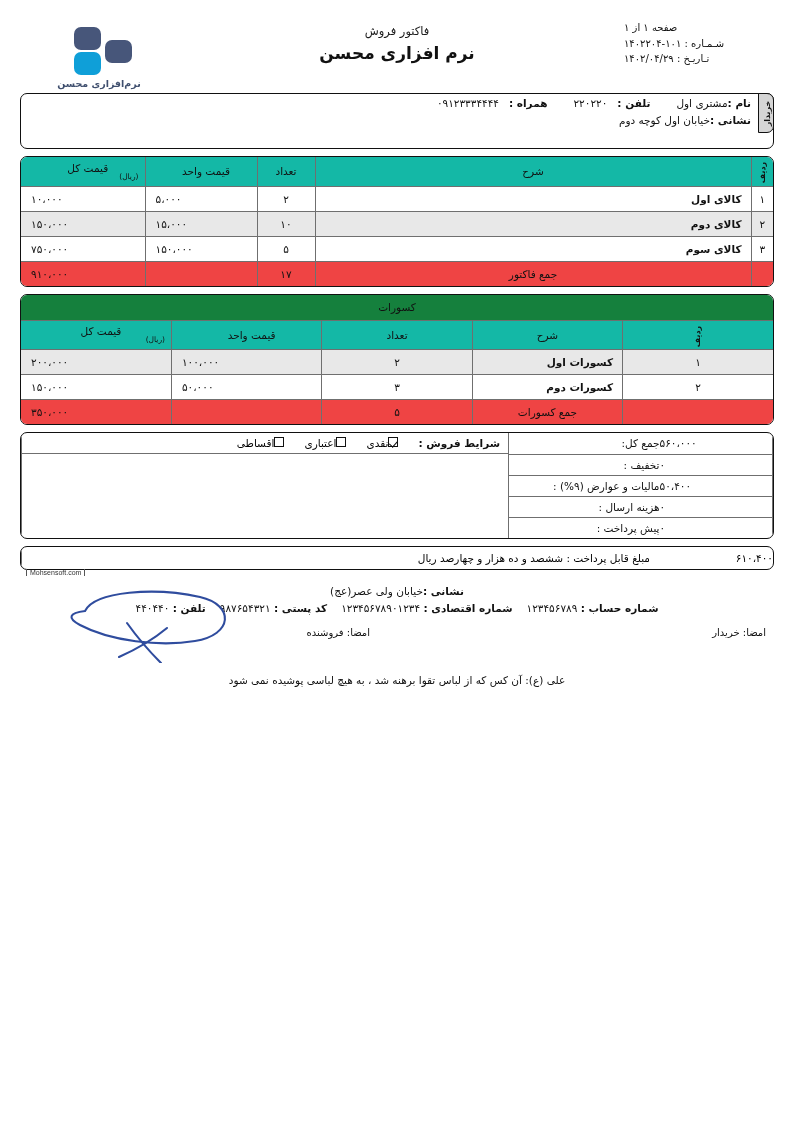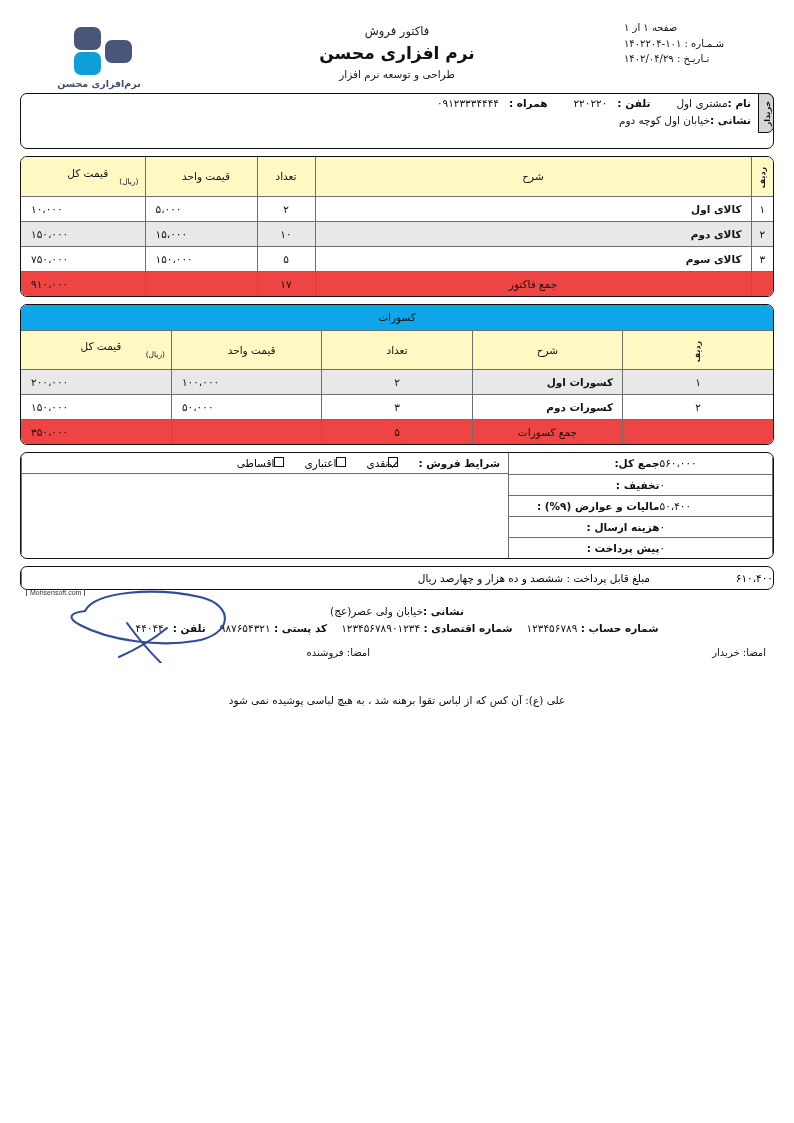--- a/index.html
+++ b/index.html
@@ -150,24 +150,24 @@
   }
   table.tbl td, table.tbl th {
     border: 1px solid #6f6f6f;
     font-size: 10.5px;
     color: #111;
     padding: 0;
     height: 25px;
     box-sizing: border-box;
   }
   table.tbl th {
-    background: #fef9c3;
+    background: #14b8a6;
     font-weight: normal;
     text-align: center;
-    height: 39px;
+    height: 29px;
   }
   .no-out-r { border-right: none !important; }
   .no-out-l { border-left: none !important; }
   .no-out-t { border-top: none !important; }
   .no-out-b { border-bottom: none !important; }
 
   .c-rdf { width: 22px; text-align:center; }
   .c-desc { }
   .c-qty { width: 58px; text-align:center; }
   .c-unit { width: 112px; text-align:left; padding-left: 10px !important; }
@@ -192,21 +192,21 @@
     padding-right: 9px !important;
     font-weight: bold;
   }
   .row-alt td { background: #e8e8e8; }
   .row-sum td {
     background: #ef4444;
     font-weight: normal;
   }
   .row-sum .desc-cell { font-weight: normal; text-align:center; padding-right:0 !important; letter-spacing:1px;}
   .sec-title td {
-    background: #0ea5e9;
+    background: #15803d;
     text-align: center;
     height: 23px;
     font-size: 10.5px;
   }
 
   
   .totals-frame {
     border: 1.4px solid #111;
     border-radius: 7px;
     box-sizing: border-box;
@@ -275,21 +275,21 @@
     border: 1px solid #6f6f6f;
     height: 21px;
     font-size: 10.5px;
     color: #111;
     box-sizing: border-box;
     padding: 0;
   }
   .sum-lbl {
     text-align: right;
     padding-right: 9px;
-    font-weight: bold;
+    font-weight: normal;
     width: 151px;
     border-right: none !important;
   }
   .sum-val {
     text-align: left;
     padding-left: 11px;
     border-left: none !important;
   }
   .sum tr:first-child td { border-top: none !important; }
 
@@ -385,21 +385,20 @@
           <rect x="2" y="1" width="27" height="23" rx="7" fill="#47567a"></rect>
           <rect x="33" y="14" width="27" height="23" rx="7" fill="#47567a"></rect>
           <rect x="2" y="26" width="27" height="23" rx="7" fill="#0f9fd8"></rect>
         </svg>
         <div class="logo-cap">نرم‌افزاری محسن</div>
       </div>
 
       <div class="title-block">
         <div class="t-small">فاکتور فروش</div>
         <div class="t-big">نرم افزاری محسن</div>
-        <div class="t-sub">طراحی و توسعه نرم افزار</div>
       </div>
 
       <div class="meta">
         <div>صفحه ۱ از ۱</div>
         <div>
           <span>شـمـاره :</span>
           <span>۱۰۱-۱۴۰۲۲۰۴</span>
         </div>
         <div>
           <span>تـاریـخ :</span>

